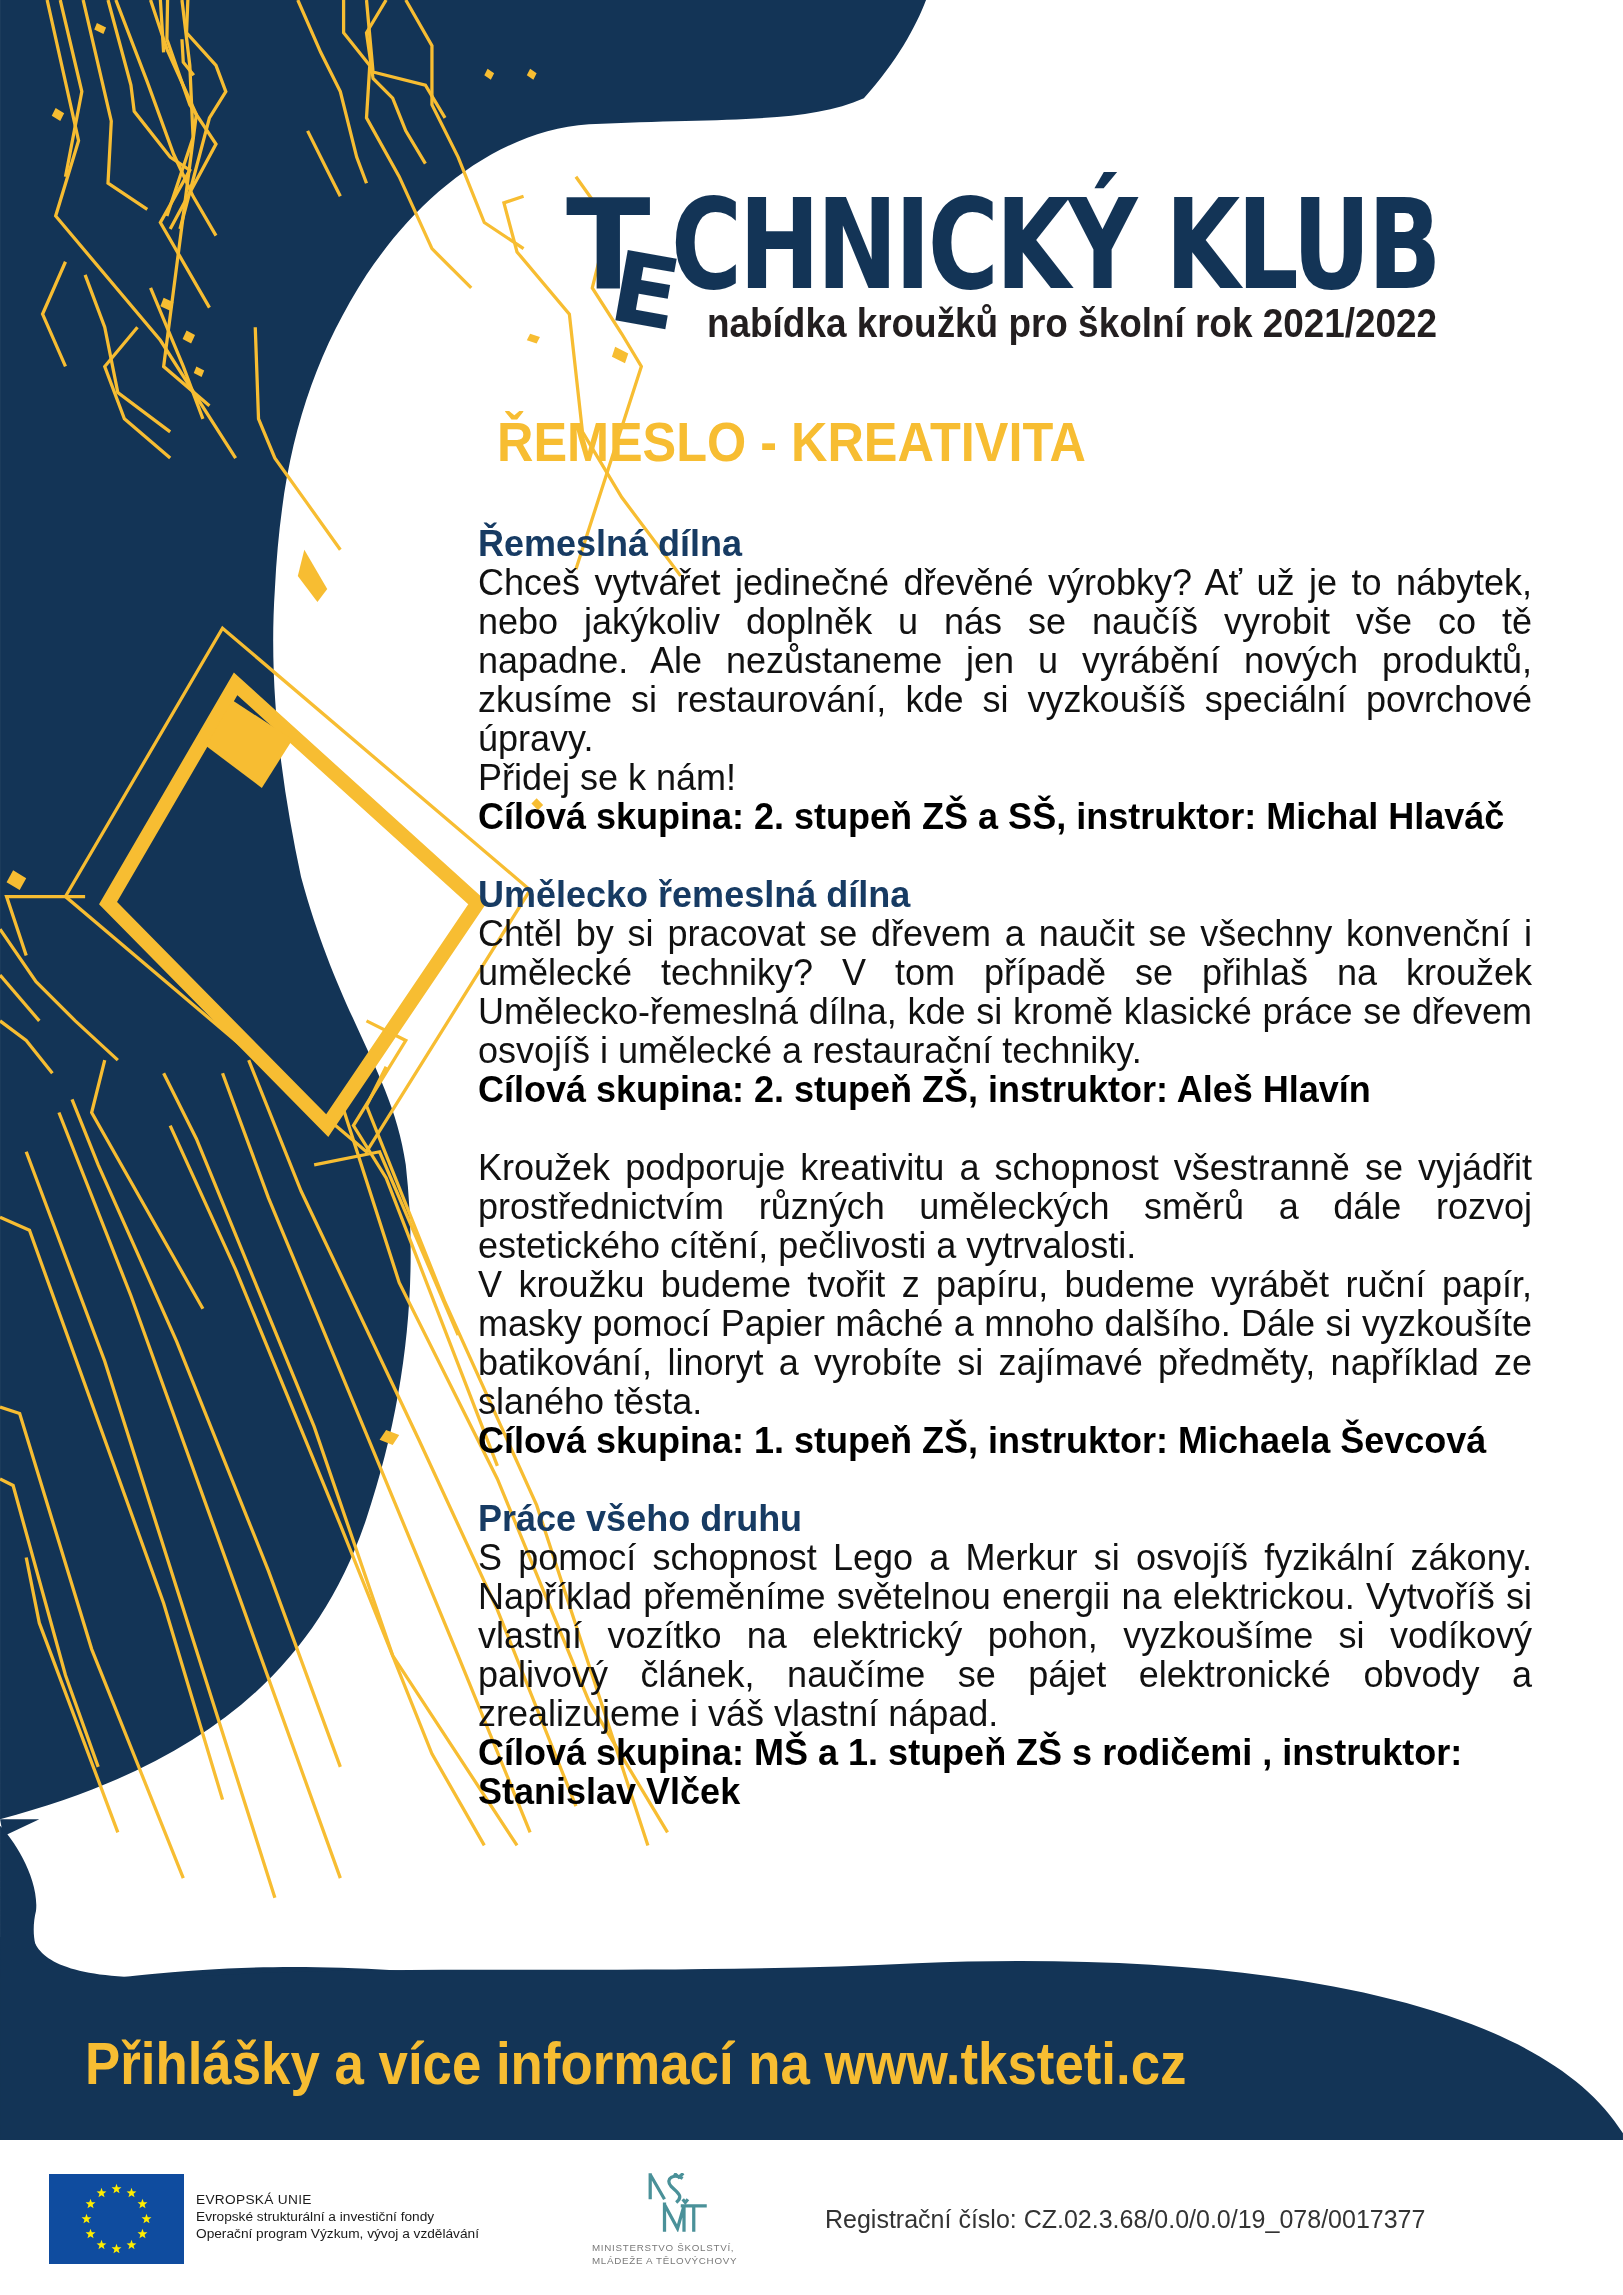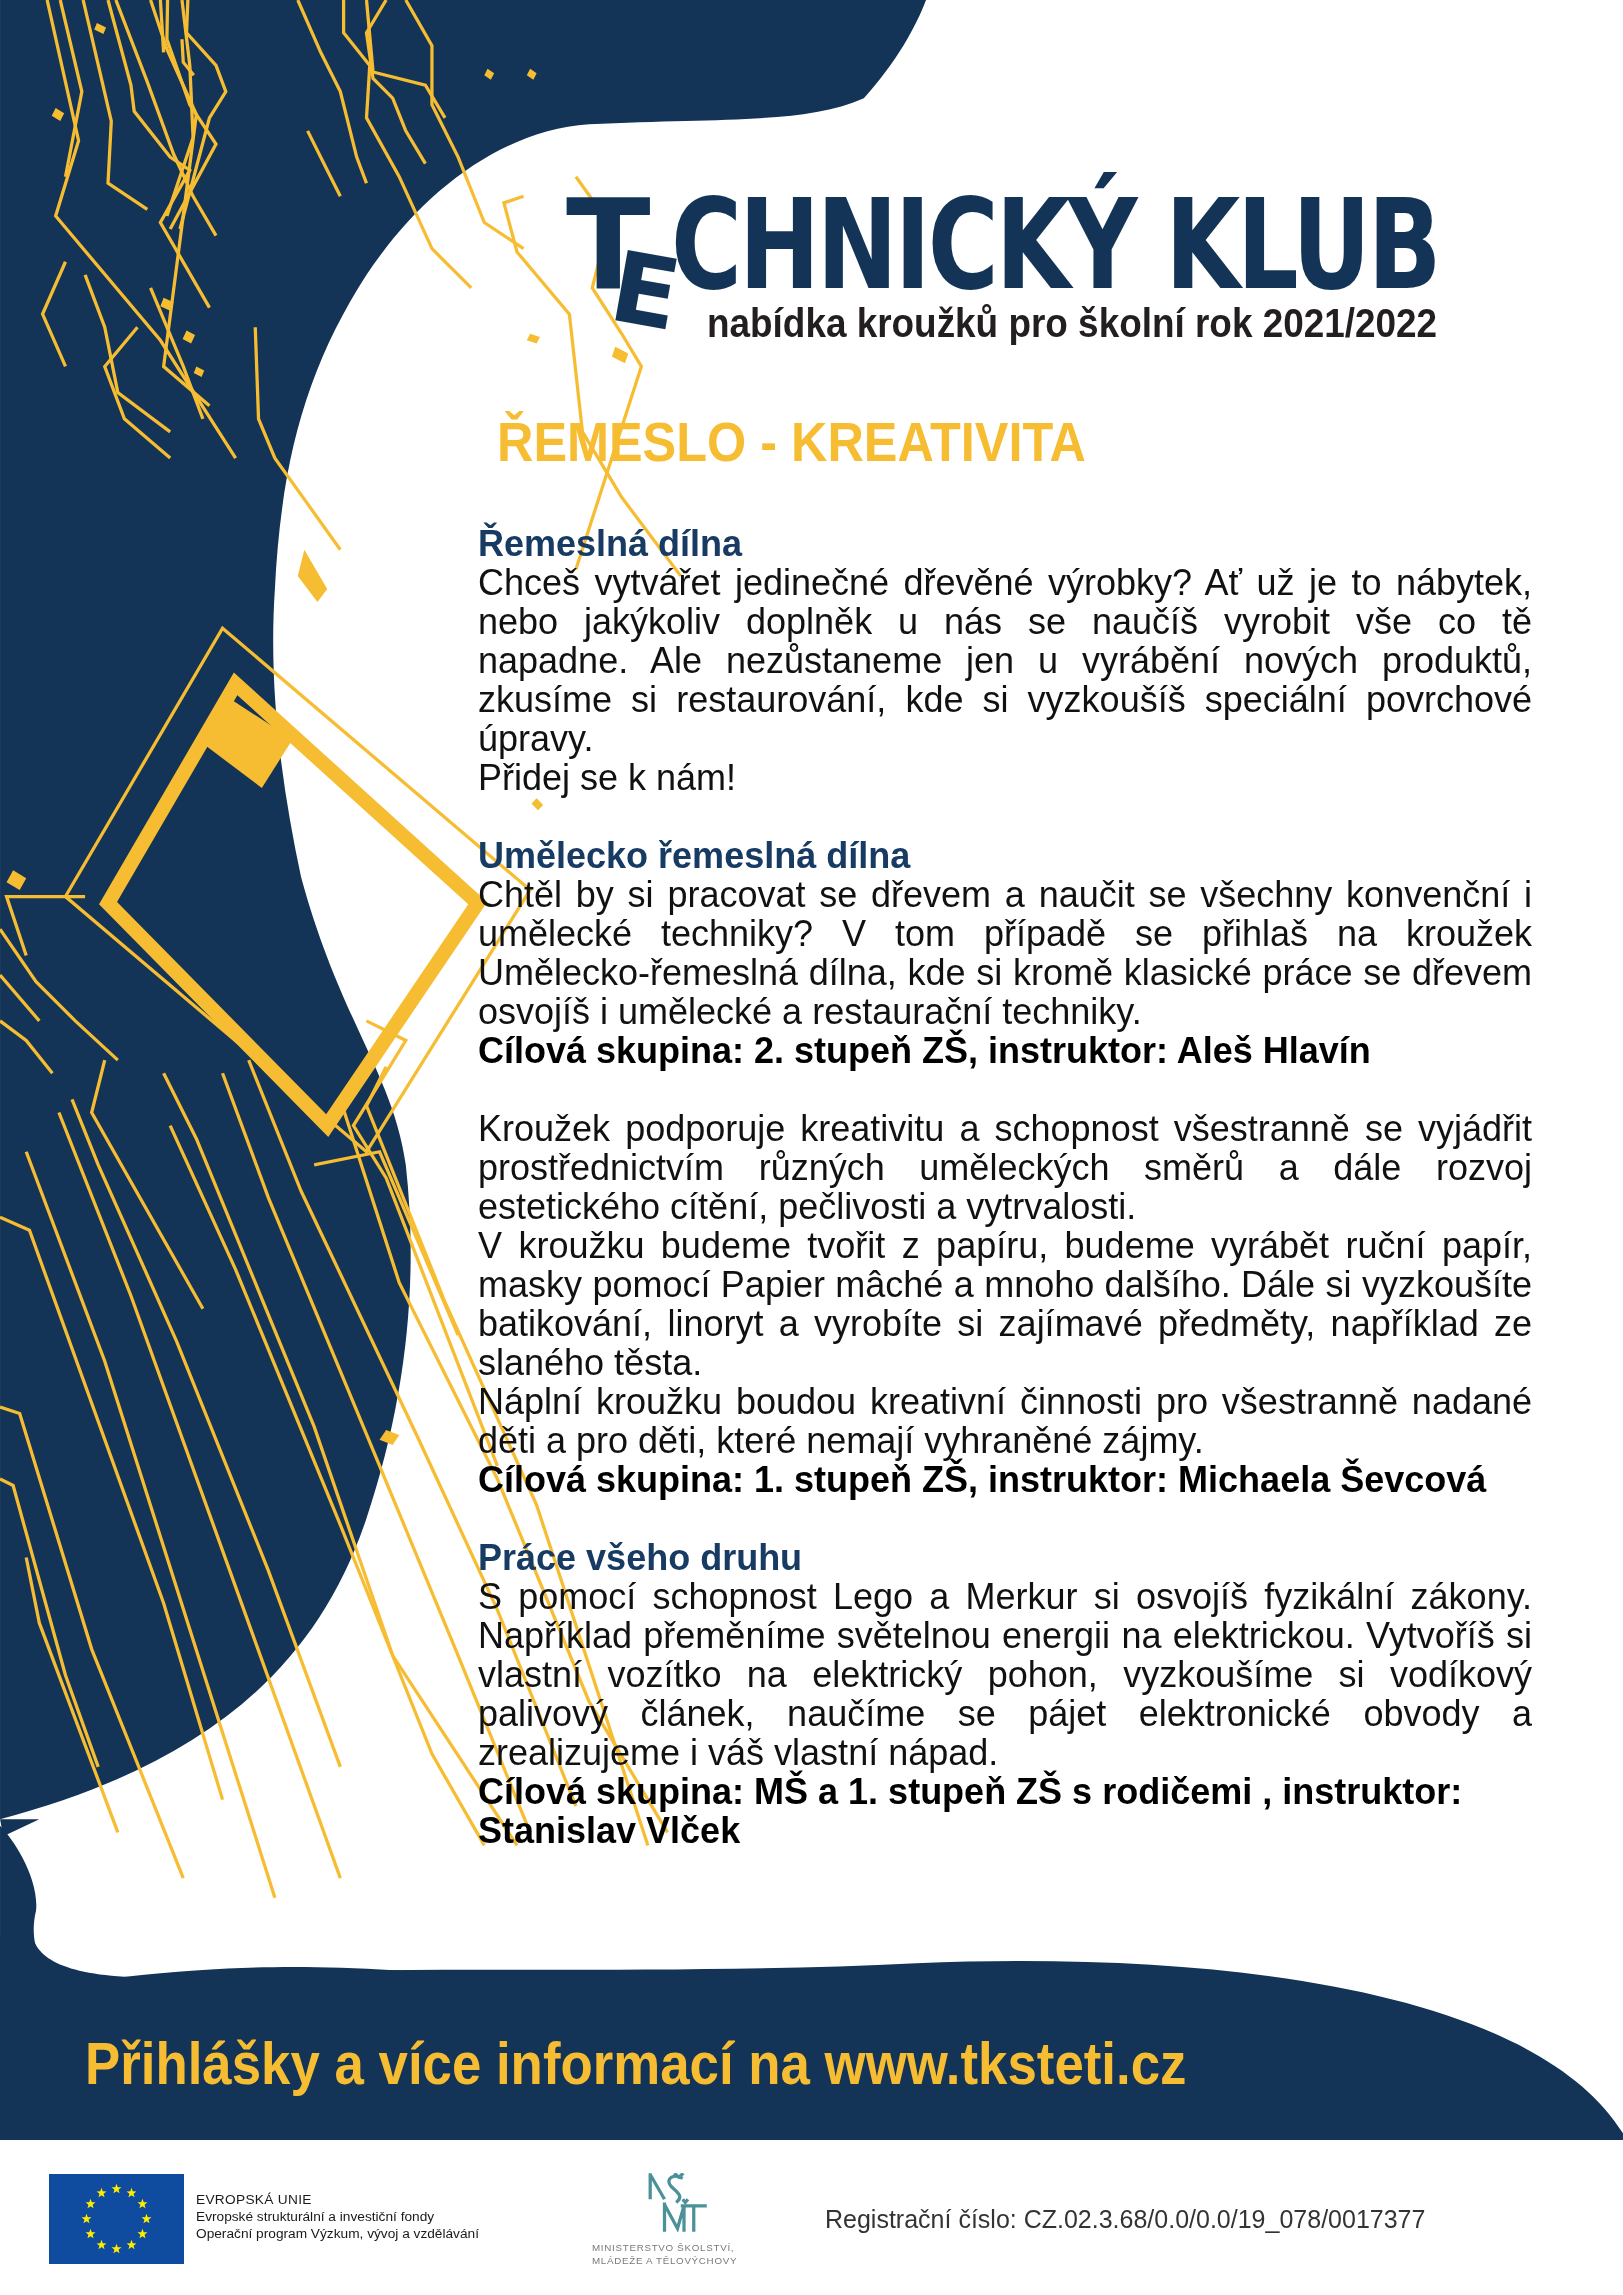--- a/index.html
+++ b/index.html
@@ -132,30 +132,30 @@
 </div>
 <div class="abs subtitle">nabídka kroužků pro školní rok 2021/2022</div>
 
 <div class="abs section-title">ŘEMESLO - KREATIVITA</div>
 
 <div class="abs content">
   <div class="course">
     <div class="course-title">Řemeslná dílna</div>
     <div class="course-para">Chceš vytvářet jedinečné dřevěné výrobky? Ať už je to nábytek, nebo jakýkoliv doplněk u nás se naučíš vyrobit vše co tě napadne. Ale nezůstaneme jen u vyrá­bění nových produktů, zkusíme si restaurování, kde si vyzkoušíš speciální povr­chové úpravy.</div>
     <div class="course-para">Přidej se k nám!</div>
+    <div class="course-target">Cílová skupina: 2. stupeň ZŠ a SŠ, instruktor: Michal Hlaváč</div>
   </div>
   <div class="course">
     <div class="course-title">Umělecko řemeslná dílna</div>
     <div class="course-para">Chtěl by si pracovat se dřevem a naučit se všechny konvenční i umělecké tech­niky? V tom případě se přihlaš na kroužek Umělecko-řemeslná dílna, kde si kromě klasické práce se dřevem osvojíš i umělecké a restaurační techniky.</div>
     <div class="course-target">Cílová skupina: 2. stupeň ZŠ, instruktor: Aleš Hlavín</div>
   </div>
   <div class="course">
     <div class="course-para">Kroužek podporuje kreativitu a schopnost všestranně se vyjádřit prostřednic­tvím různých uměleckých směrů a dále rozvoj estetického cítění, pečlivosti a vytrvalosti.</div>
     <div class="course-para">V kroužku budeme tvořit z papíru, budeme vyrábět ruční papír, masky pomocí Papier mâché a mnoho dalšího. Dále si vyzkoušíte batikování, linoryt a vyrobíte si zajímavé předměty, například ze slaného těsta.</div>
-    <div class="course-para">Náplní kroužku boudou kreativní činnosti pro všestranně nadané děti a pro děti, které nemají vyhraněné zájmy.</div>
     <div class="course-target">Cílová skupina: 1. stupeň ZŠ, instruktor: Michaela Ševcová</div>
   </div>
   <div class="course">
     <div class="course-title">Práce všeho druhu</div>
     <div class="course-para">S pomocí schopnost Lego a Merkur si osvojíš fyzikální zákony. Například přemě­níme světelnou energii na elektrickou. Vytvoříš si vlastní vozítko na elektrický pohon, vyzkoušíme si vodíkový palivový článek, naučíme se pájet elektronické obvody a zrealizujeme i váš vlastní nápad.</div>
     <div class="course-target">Cílová skupina: MŠ  a 1. stupeň ZŠ  s rodičemi , instruktor: Stanislav Vlček</div>
   </div>
 </div>
 
 <div class="abs cta">Přihlášky a více informací na www.tksteti.cz</div>

